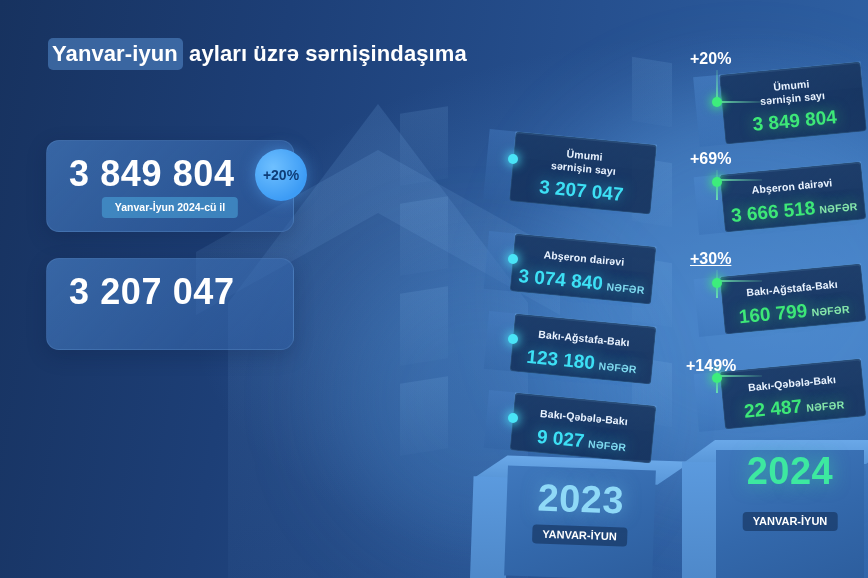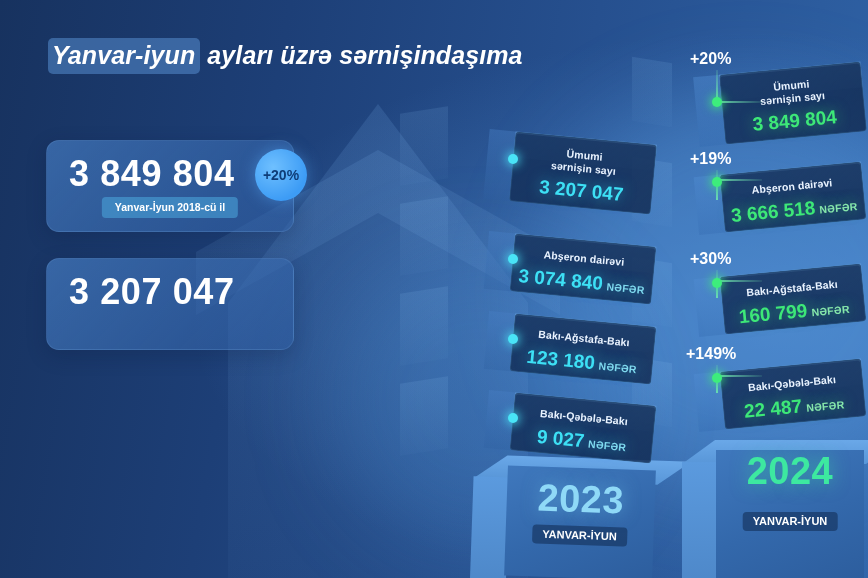--- a/index.html
+++ b/index.html
@@ -35,21 +35,21 @@
     transform:skewY(-9deg);
   }
   .bg-glow {
     position:absolute;
     border-radius:50%;
     filter:blur(42px);
   }
 
   
   .title-wrap { position:absolute; left:52px; top:38px; width:520px; z-index:20; }
-  .title-line { font-size:25px; font-weight:700; color:#ffffff; line-height:1.33; letter-spacing:.1px;font-style:italic; }
+  .title-line { font-size:22px; font-weight:700; color:#ffffff; line-height:1.33; letter-spacing:.1px; }
   .title-hl {
     display:inline-block;
     background:rgba(86,140,205,0.55);
     border-radius:5px;
     padding:1px 5px 2px 4px;
     margin:0 0 0 -4px;
   }
 
   
   .stat-card {
@@ -203,21 +203,21 @@
   <div class="bg-bar" style="left:632px;top:260px;width:40px;height:64px;transform:skewY(9deg);"></div>
   <div class="bg-bar" style="left:632px;top:360px;width:40px;height:64px;transform:skewY(9deg);"></div>
 
   <div class="title-wrap">
     <div class="title-line"><span class="title-hl">Yanvar-iyun</span><span> ayları üzrə sərnişindaşıma</span></div>
   </div>
 
   <div class="stat-card c1">
     <div class="stat-num">3 849 804</div>
     <div class="stat-badge">+20%</div>
-    <div class="stat-pill">Yanvar-İyun 2018-cü il</div>
+    <div class="stat-pill">Yanvar-İyun 2024-cü il</div>
   </div>
 
   <div class="stat-card c2">
     <div class="stat-num">3 207 047</div>
   </div>
 
   <div class="col23">
 
     <div class="box" style="left:512px;top:138px;width:142px;height:70px;">
       <div class="side"></div>
@@ -287,49 +287,49 @@
       <div class="label two" style="top:11px;">
         <span>Ümumi</span><br>
         <span>sərnişin sayı</span>
       </div>
       <div class="value" style="top:42px;">
         <span>3 849 804</span>
       </div>
     </div>
     <div class="dot" style="left:712px;top:97px;"></div>
 
-    <div class="pct" style="left:690px;top:150px;">+19%</div>
+    <div class="pct" style="left:690px;top:150px;">+69%</div>
     <div class="pct-line" style="left:716px;top:170px;height:30px;"></div>
     <div class="pct-tick" style="left:716px;top:179px;width:46px;"></div>
     <div class="box" style="left:722px;top:168px;width:142px;height:58px;">
       <div class="side" style="left:-26px;background:linear-gradient(180deg, rgba(80,140,210,0.45), rgba(50,105,175,0.32));"></div>
       <div class="top"></div>
       <div class="face"></div>
       <div class="label" style="top:12px;">Abşeron dairəvi</div>
       <div class="value" style="top:31px;">
         <span>3 666 518</span><span class="unit">NƏFƏR</span>
       </div>
     </div>
     <div class="dot" style="left:712px;top:177px;"></div>
 
-    <div class="pct" style="left:690px;top:250px;">+30%</div>
+    <div class="pct" style="left:690px;top:250px;text-decoration:underline;">+30%</div>
     <div class="pct-line" style="left:716px;top:270px;height:28px;"></div>
     <div class="pct-tick" style="left:716px;top:280px;width:46px;"></div>
     <div class="box" style="left:722px;top:270px;width:142px;height:58px;">
       <div class="side" style="left:-26px;background:linear-gradient(180deg, rgba(80,140,210,0.45), rgba(50,105,175,0.32));"></div>
       <div class="top"></div>
       <div class="face"></div>
       <div class="label" style="top:12px;">Bakı-Ağstafa-Bakı</div>
       <div class="value" style="top:31px;">
         <span>160 799</span><span class="unit">NƏFƏR</span>
       </div>
     </div>
     <div class="dot" style="left:712px;top:278px;"></div>
 
-    <div class="pct" style="left:686px;top:345px;">+149%</div>
+    <div class="pct" style="left:686px;top:357px;">+149%</div>
     <div class="pct-line" style="left:716px;top:365px;height:28px;"></div>
     <div class="pct-tick" style="left:716px;top:375px;width:46px;"></div>
     <div class="box" style="left:722px;top:365px;width:142px;height:58px;">
       <div class="side" style="left:-26px;background:linear-gradient(180deg, rgba(80,140,210,0.45), rgba(50,105,175,0.32));"></div>
       <div class="top"></div>
       <div class="face"></div>
       <div class="label" style="top:12px;">Bakı-Qəbələ-Bakı</div>
       <div class="value" style="top:31px;">
         <span>22 487</span><span class="unit">NƏFƏR</span>
       </div>

